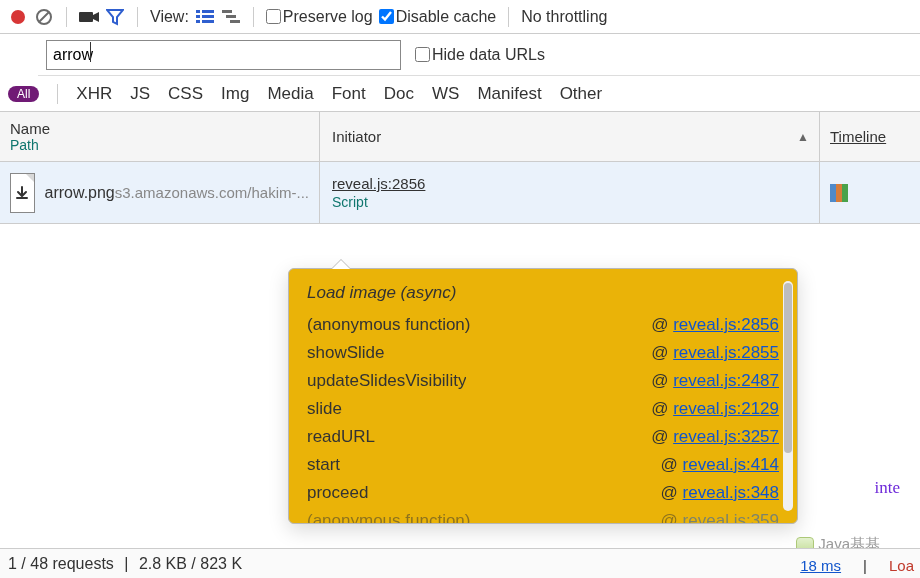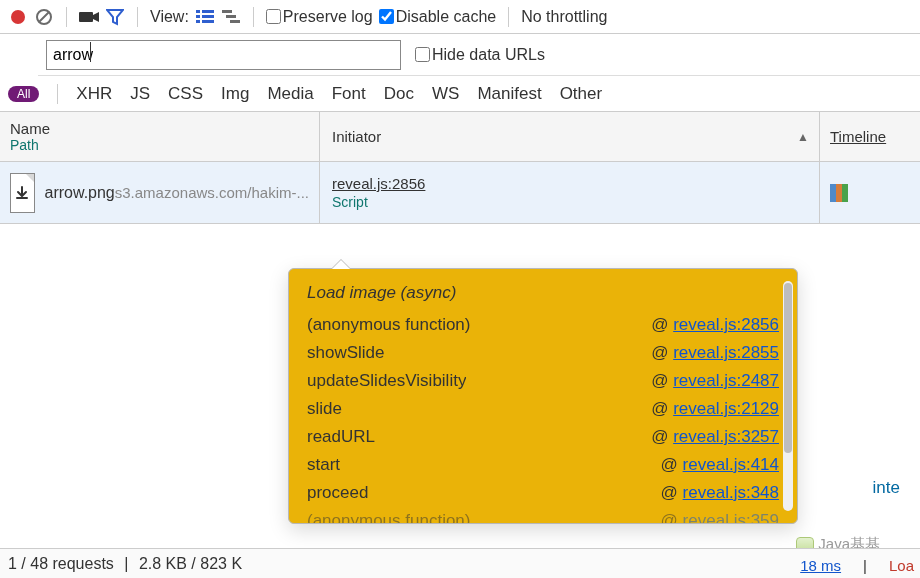--- a/index.html
+++ b/index.html
@@ -192,23 +192,23 @@
   }
   .wm-bubble::after{
     content:""; position:absolute; left:4px; bottom:-4px;
     border-top:4px solid #bcd98a;
     border-left:3px solid transparent;
     border-right:3px solid transparent;
   }
   .inte{
     position:absolute;
     right:20px; top:478px;
-    font-family: Liberation Sans, sans-serif;
+    font-family: Liberation Serif, serif;
     font-size:17px;
-    color:#0369a1;
+    color:#6d28d9;
   }
   .type-filter{ cursor:pointer; }
   svg{ display:block;}
   .blue-icon{ color:#2f5fcf;}
   .grey-icon{ color:#6b6b6b;}
   .caret{ position: relative; }
   .caret::after{
     content:""; position:absolute; top:2px; left:44px;
     width:1px; height:20px; background:#333;
   }

